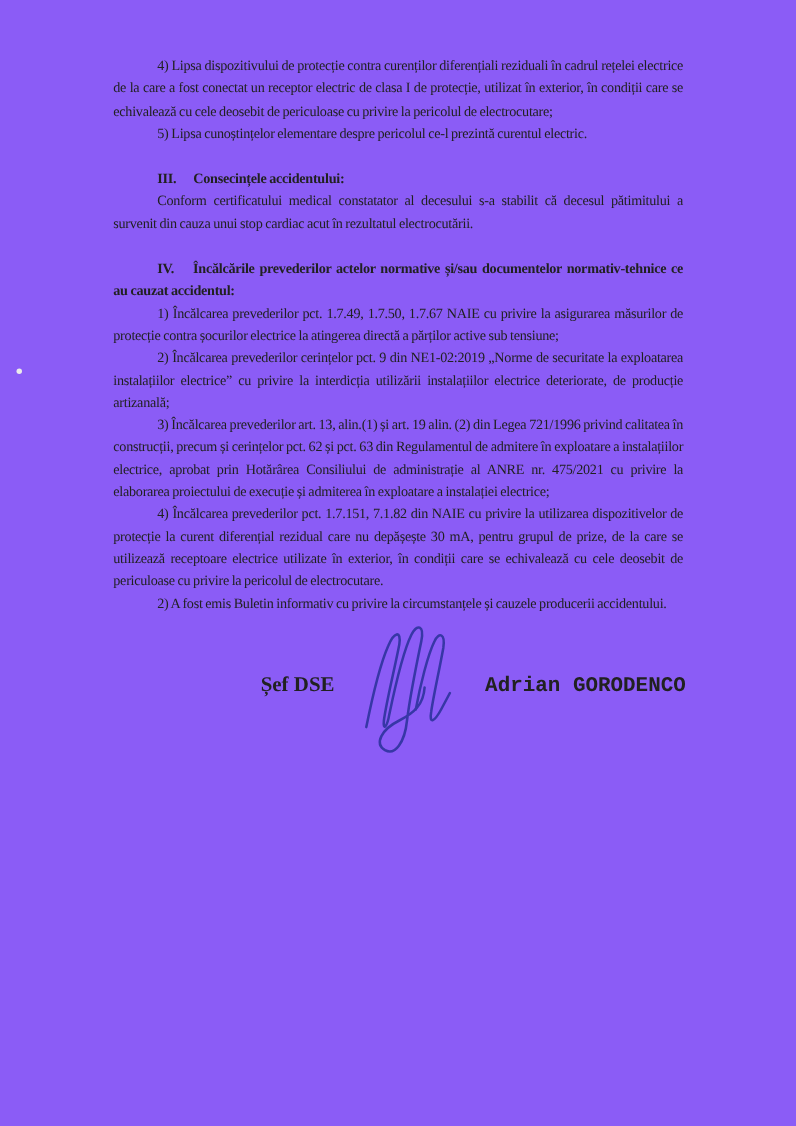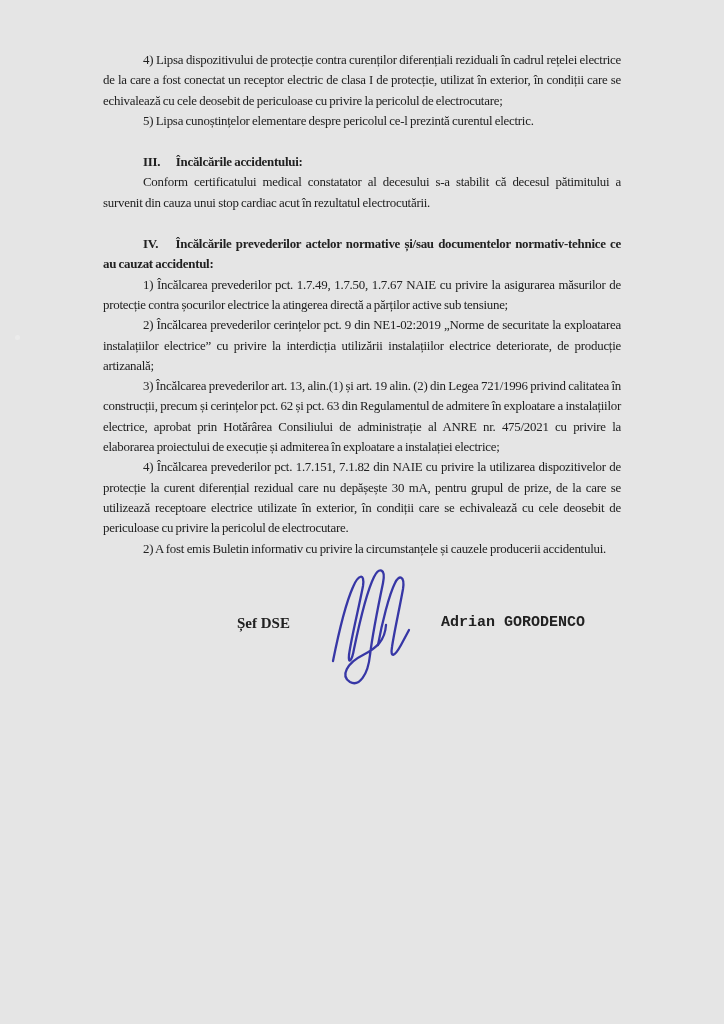--- a/index.html
+++ b/index.html
@@ -1,21 +1,21 @@
 <!DOCTYPE html>
 <html><head>
 <meta charset="utf-8">
 <style>
   html, body { margin: 0; padding: 0; background: #9a9a9a; }
   .page {
     position: relative;
     width: 724px;
     height: 1024px;
     margin: 0 auto;
-    background: #e5e5e5;
+    background: #8b5cf6;
     overflow: hidden;
     font-family: "Liberation Serif", serif;
     color: #212121;
   }
   .doc {
     position: absolute;
     left: 103px;
     top: 50px;
     width: 518px;
     font-size: 12.9px;
@@ -30,21 +30,21 @@
   }
   .heading {
     font-weight: bold;
     margin-top: 21px;
   }
   .hnum { margin-right: 13px; }
   .sig-row {
     position: relative;
     margin-top: 44px;
     height: 130px;
-    font-size: 15px;
+    font-size: 19px;
     font-weight: bold;
     letter-spacing: 0;
     word-spacing: 0;
     text-align: left;
   }
   .sig-left  { position: absolute; left: 134px; top: 10px; white-space: nowrap; }
   .sig-right { position: absolute; left: 338px; top: 10px; white-space: nowrap; font-family: Liberation Mono, monospace; }
   .sig-svg   { position: absolute; left: 220px; top: -48px; }
   .speck {
     position: absolute; left: 15px; top: 335px;
@@ -57,21 +57,21 @@
 
 <div class="page">
   <div class="speck"></div>
 
   <div class="doc">
 
     <p class="para">4) Lipsa dispozitivului de protecție contra curenților diferențiali reziduali în cadrul rețelei electrice de la care a fost conectat un receptor electric de clasa I de protecție, utilizat în exterior, în condiții care se echivalează cu cele deosebit de periculoase cu privire la pericolul de electrocutare;</p>
 
     <p class="para">5) Lipsa cunoștințelor elementare despre pericolul ce-l prezintă curentul electric.</p>
 
-    <p class="para heading"><span class="hnum">III.</span> <span>Încălcările accidentului:</span></p>
+    <p class="para heading"><span class="hnum">III.</span> <span>Consecințele accidentului:</span></p>
 
     <p class="para">Conform certificatului medical constatator al decesului s-a stabilit că decesul pătimitului a survenit din cauza unui stop cardiac acut în rezultatul electrocutării.</p>
 
     <p class="para heading"><span class="hnum">IV.</span> <span>Încălcările prevederilor actelor normative și/sau documentelor normativ-tehnice ce au cauzat accidentul:</span></p>
 
     <p class="para">1) Încălcarea prevederilor pct. 1.7.49, 1.7.50, 1.7.67 NAIE cu privire la asigurarea măsurilor de protecție contra șocurilor electrice la atingerea directă a părților active sub tensiune;</p>
     <p class="para">2) Încălcarea prevederilor cerințelor pct. 9 din NE1-02:2019 „Norme de securitate la exploatarea instalațiilor electrice” cu privire la interdicția utilizării instalațiilor electrice deteriorate, de producție artizanală;</p>
     <p class="para">3) Încălcarea prevederilor art. 13, alin.(1) și art. 19 alin. (2) din Legea 721/1996 privind calitatea în construcții, precum și cerințelor pct. 62 și pct. 63 din Regulamentul de admitere în exploatare a instalațiilor electrice, aprobat prin Hotărârea Consiliului de administrație al ANRE nr. 475/2021 cu privire la elaborarea proiectului de execuție și admiterea în exploatare a instalației electrice;</p>
     <p class="para">4) Încălcarea prevederilor pct. 1.7.151, 7.1.82 din NAIE cu privire la utilizarea dispozitivelor de protecție la curent diferențial rezidual care nu depășește 30 mA, pentru grupul de prize, de la care se utilizează receptoare electrice utilizate în exterior, în condiții care se echivalează cu cele deosebit de periculoase cu privire la pericolul de electrocutare.</p>
 

